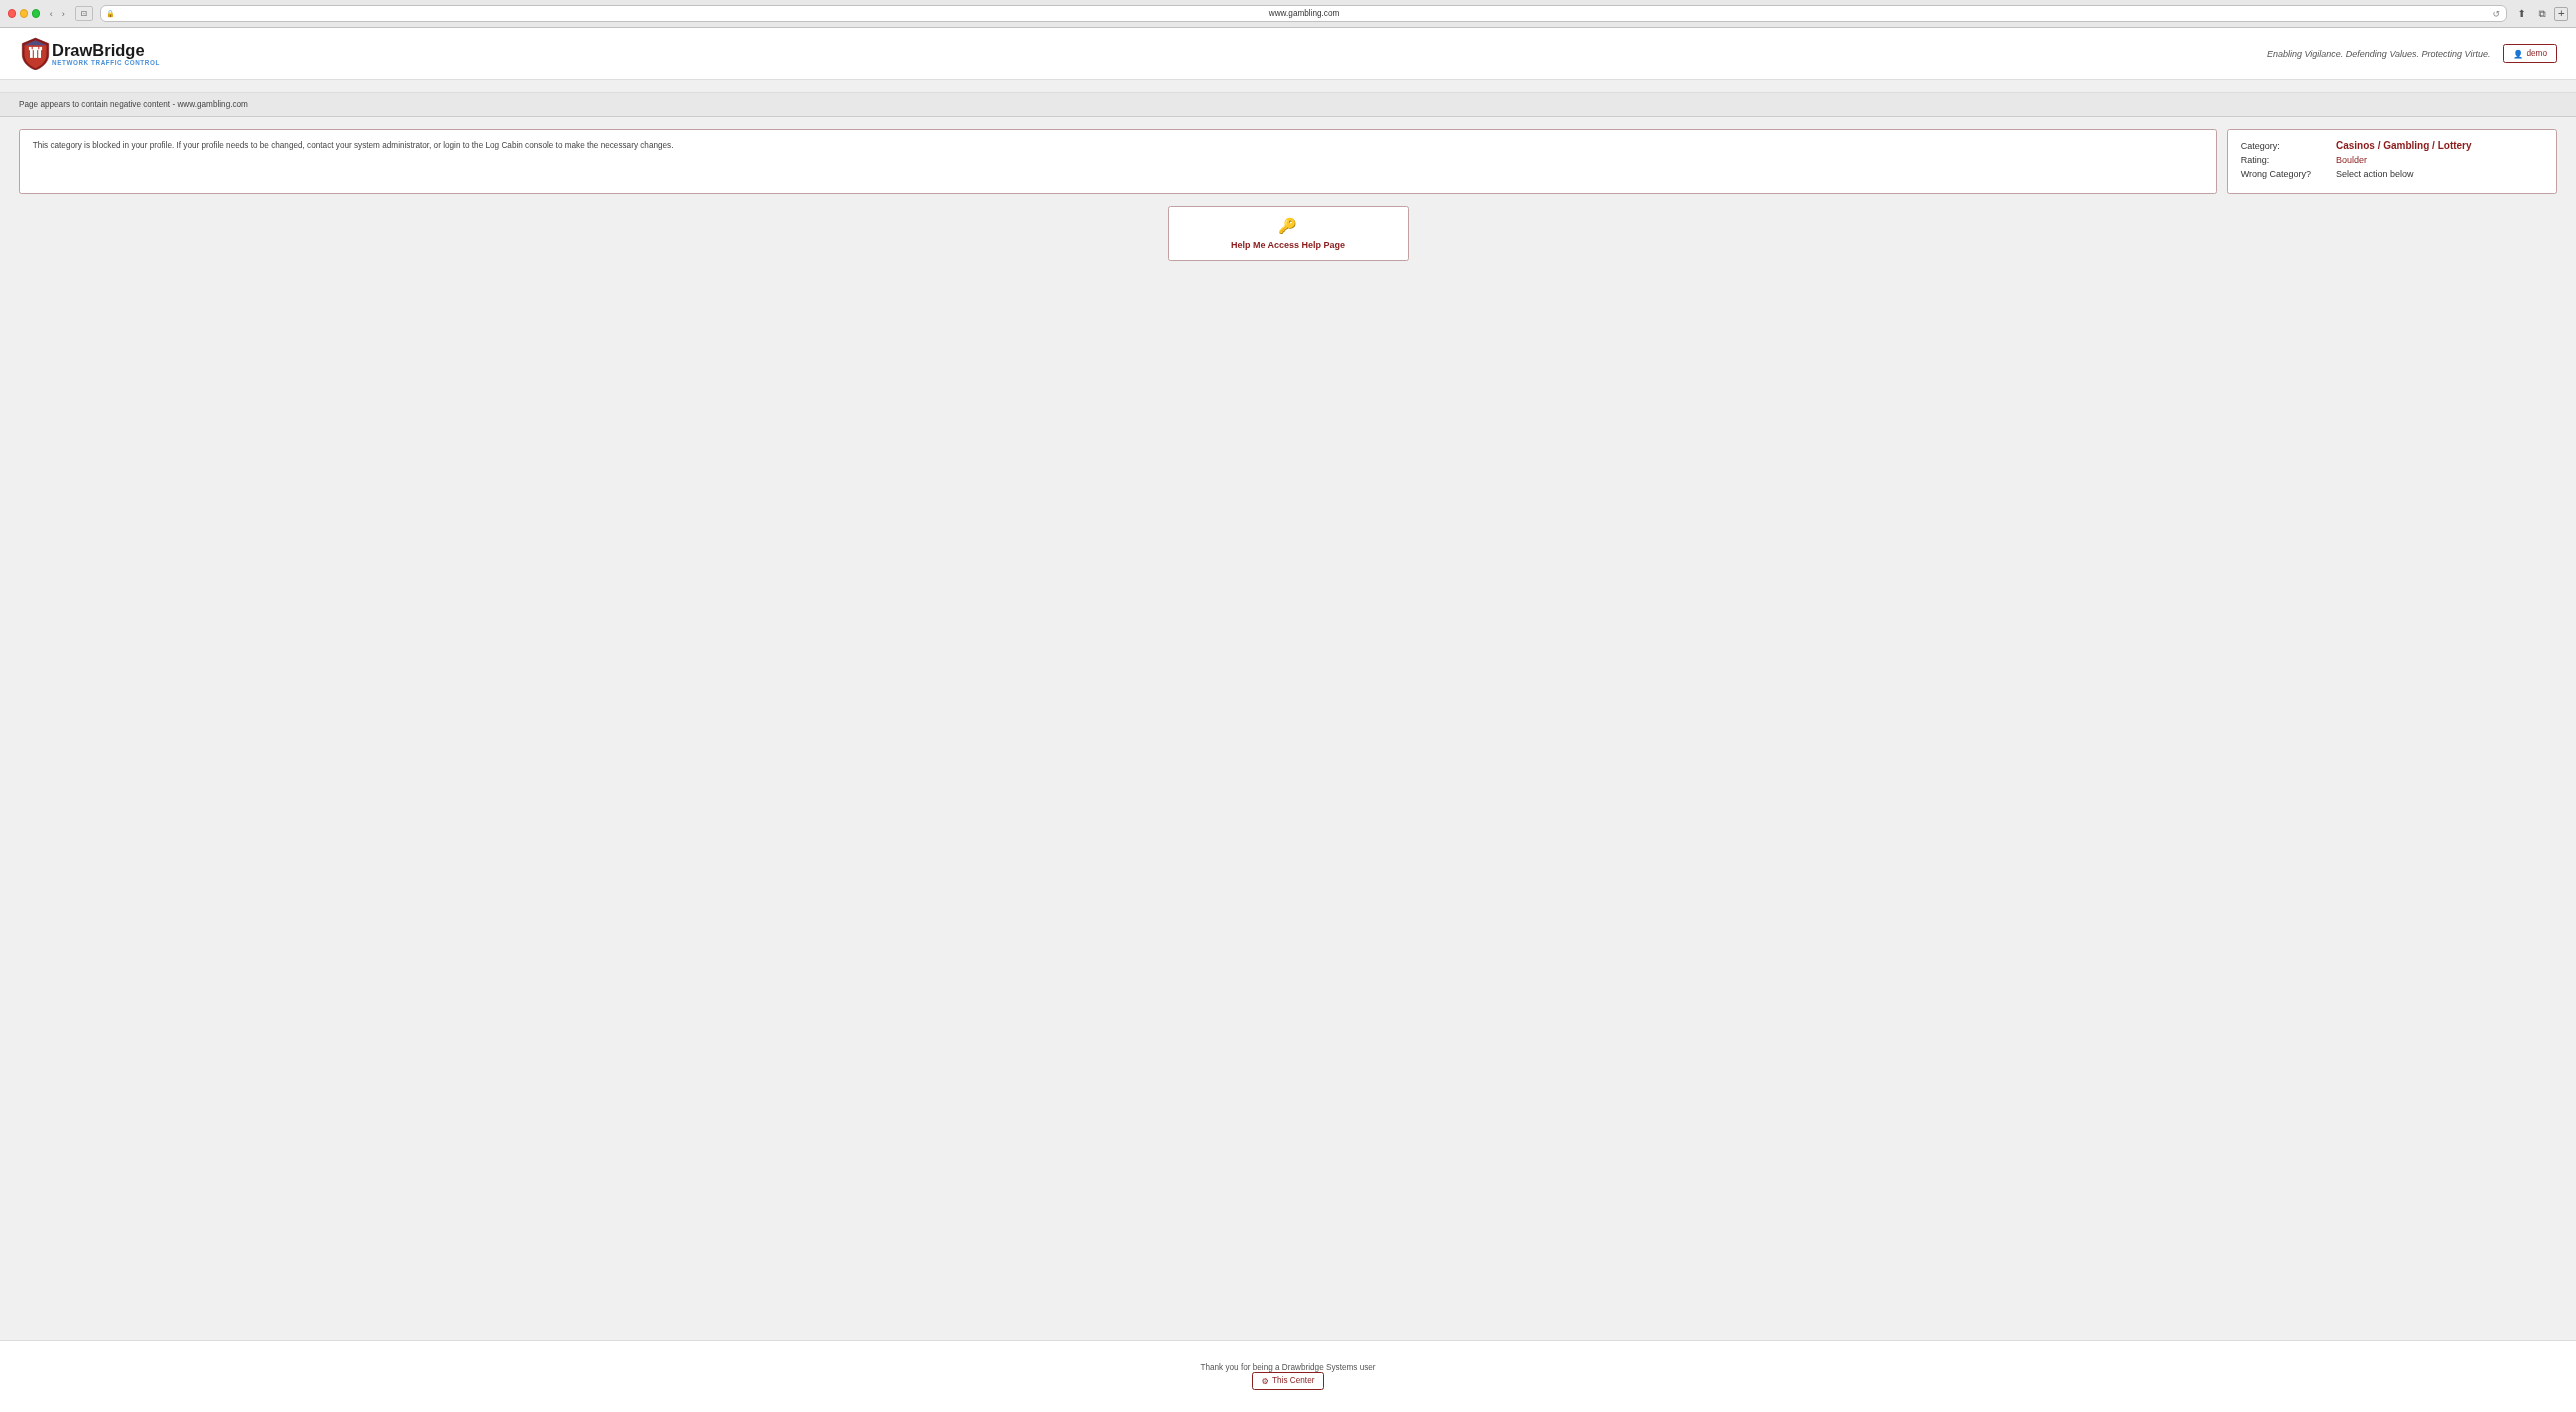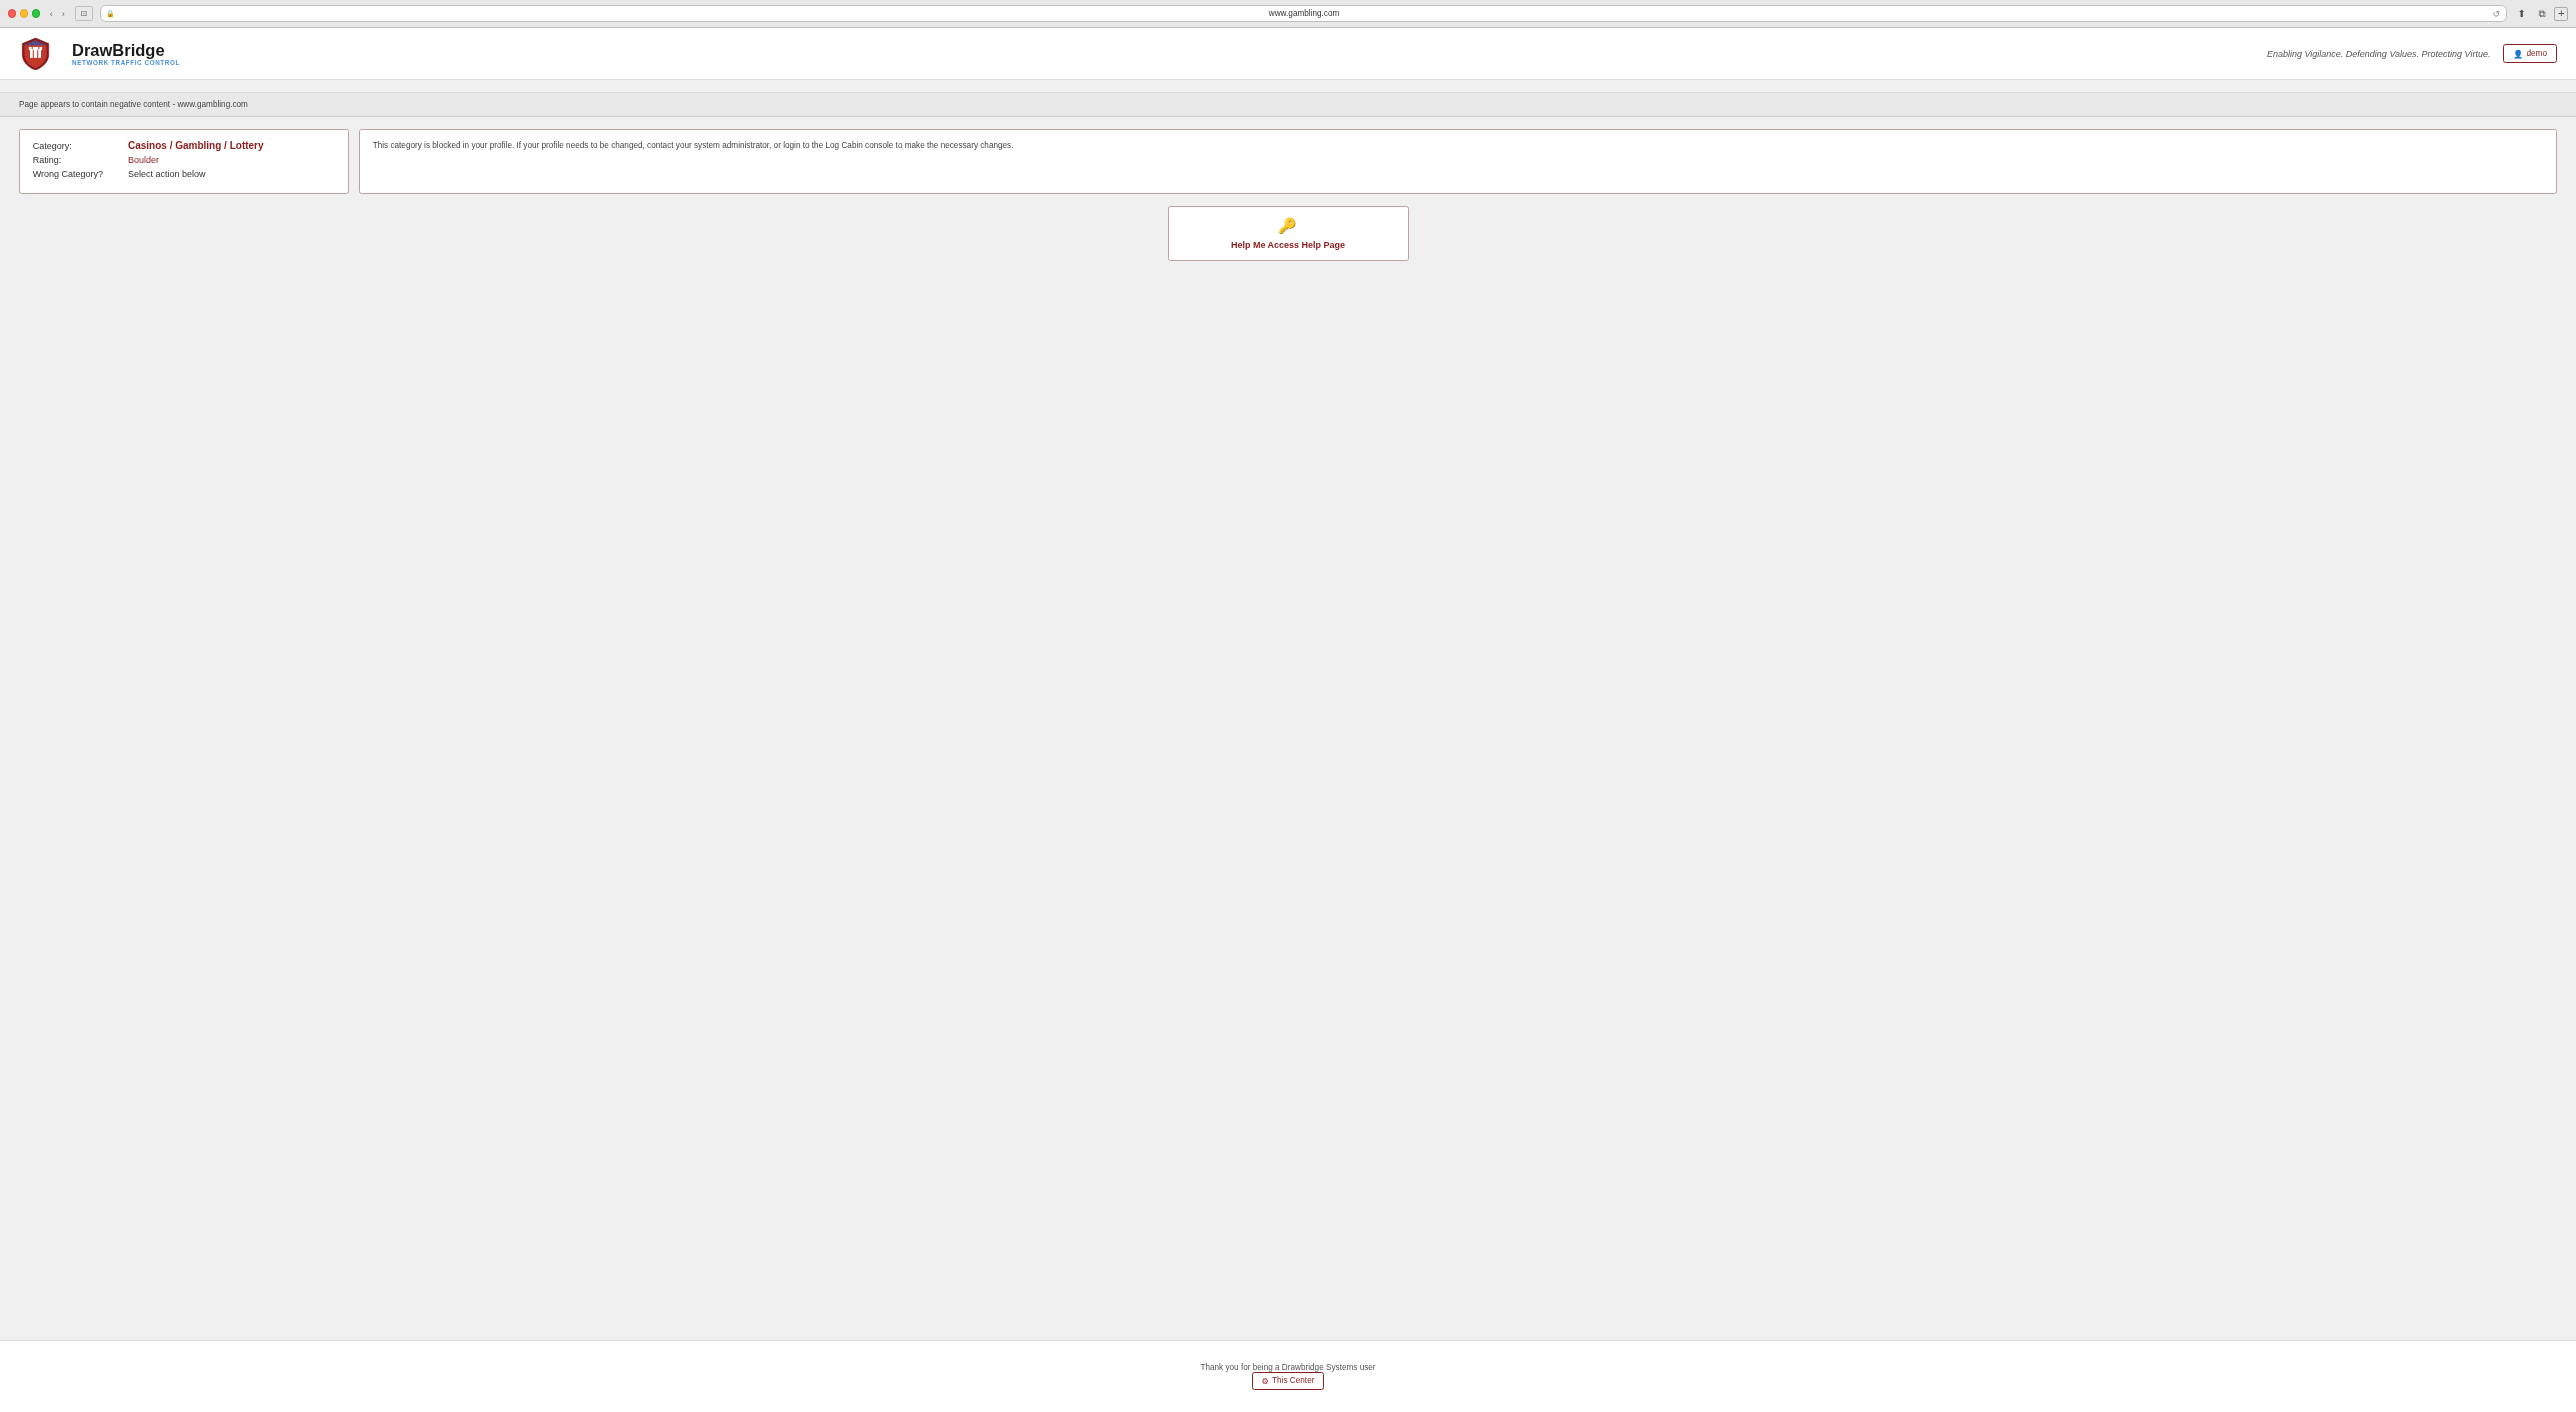--- a/index.html
+++ b/index.html
@@ -146,21 +146,21 @@
       border-bottom: 0.6px solid #ddd;
       padding: 9px 19px;
       display: flex;
       align-items: center;
       justify-content: space-between;
     }
 
     .logo-area {
       display: flex;
       align-items: center;
-      gap: 20px;
+      gap: 0;
     }
 
     .shield-logo {
       width: 33px;
       height: 33px;
     }
 
     .brand-text {
       display: flex;
       flex-direction: column;
@@ -394,39 +394,39 @@
   </div>
 
   <div class="alert-banner">
     <span class="alert-text">Page appears to contain negative content - www.gambling.com</span>
   </div>
 
   <div class="main-content">
 
     <div class="cards-row">
 
+      <div class="info-card right">
+        <p class="card-description">This category is blocked in your profile. If your profile needs to be changed, contact your system administrator, or login to the Log Cabin console to make the necessary changes.</p>
+      </div>
+
       <div class="info-card left">
         <div class="card-row">
           <span class="card-label">Category:</span>
           <span class="card-value red">Casinos / Gambling / Lottery</span>
         </div>
         <div class="card-row">
           <span class="card-label">Rating:</span>
           <span class="card-value red-small">Boulder</span>
         </div>
         <div class="card-row">
           <span class="card-label">Wrong Category?</span>
           <span class="card-value">Select action below</span>
         </div>
       </div>
 
-      <div class="info-card right">
-        <p class="card-description">This category is blocked in your profile. If your profile needs to be changed, contact your system administrator, or login to the Log Cabin console to make the necessary changes.</p>
-      </div>
-
     </div>
 
     <div class="access-btn-wrap">
       <button class="access-btn">
         <span class="key-icon">🔑</span>
         <span class="access-btn-label">Help Me Access Help Page</span>
       </button>
     </div>
 
   </div>

